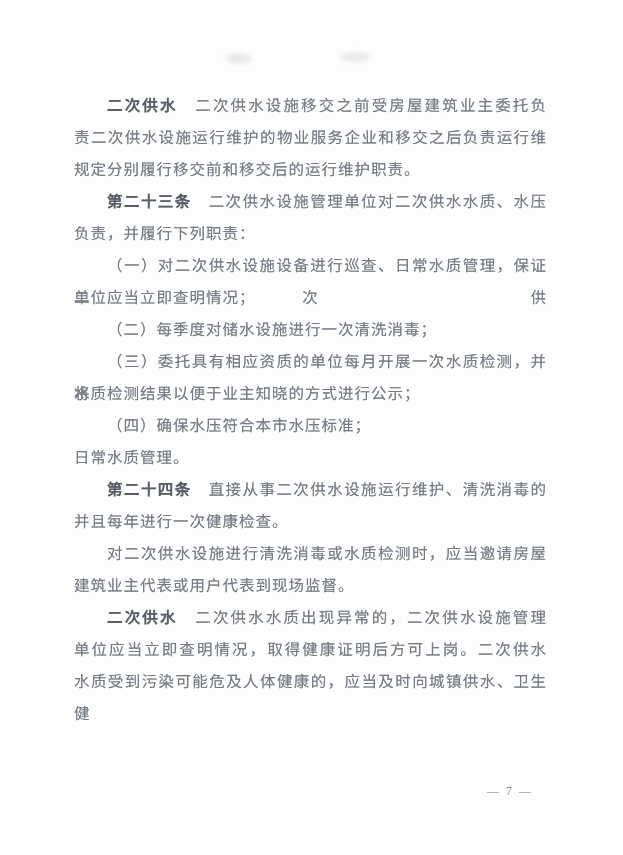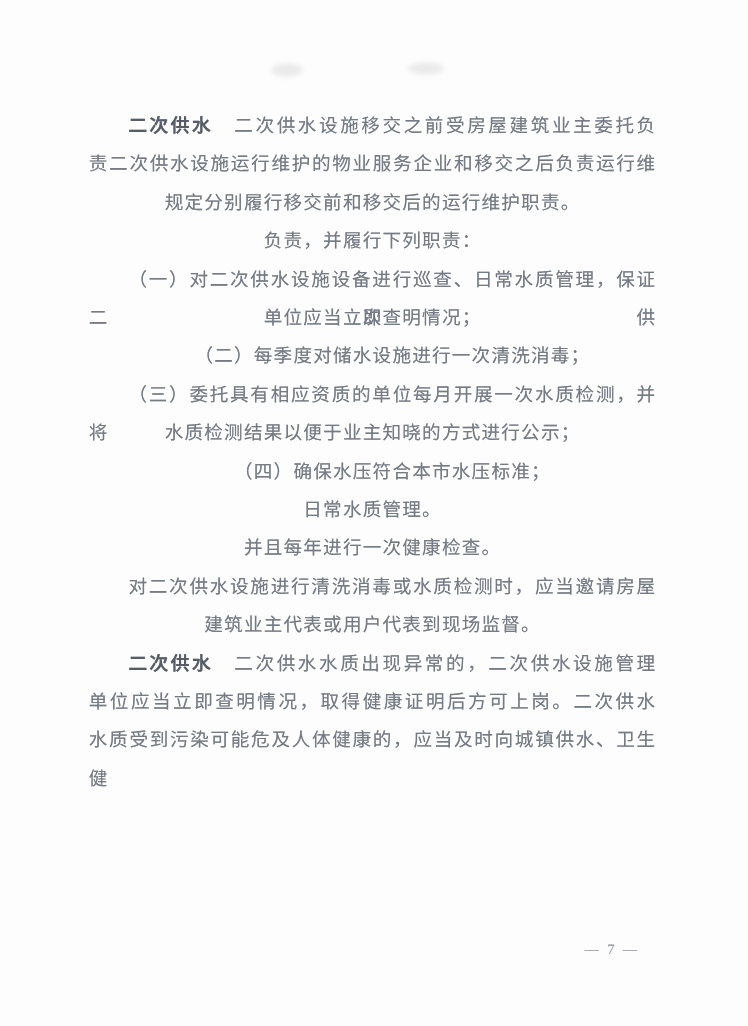--- a/index.html
+++ b/index.html
@@ -34,21 +34,21 @@
     top: 90px;
     width: 473px;
     color: #747b85;
     font-size: 15.5px;
     line-height: 32px;
     text-shadow: 0 0 0.5px rgba(116,123,133,0.55);
   }
   .line {
     height: 32px;
     letter-spacing: 1px;
-    text-align: center;
+    text-align: left;
   }
   .line.fill {
     text-align: justify;
     text-align-last: justify;
   }
   .line.indent {
     text-indent: 33px;
   }
   .head {
     font-weight: bold;
@@ -69,28 +69,30 @@
 <body>
 
 <div class="page">
   <div class="scan-artifact artifact-1"></div>
   <div class="scan-artifact artifact-2"></div>
 
   <div class="doc-body">
       <div class="line fill indent"><span class="head">二次供水</span>　二次供水设施移交之前受房屋建筑业主委托负</div>
       <div class="line fill">责二次供水设施运行维护的物业服务企业和移交之后负责运行维</div>
       <div class="line">规定分别履行移交前和移交后的运行维护职责。</div>
+      <div class="line fill indent"><span class="head">第二十三条</span>　二次供水设施管理单位对二次供水水质、水压</div>
       <div class="line">负责，并履行下列职责：</div>
       <div class="line fill indent">（一）对二次供水设施设备进行巡查、日常水质管理，保证二次供</div>
       <div class="line">单位应当立即查明情况；</div>
       <div class="line indent">（二）每季度对储水设施进行一次清洗消毒；</div>
       <div class="line fill indent">（三）委托具有相应资质的单位每月开展一次水质检测，并将</div>
       <div class="line">水质检测结果以便于业主知晓的方式进行公示；</div>
       <div class="line indent">（四）确保水压符合本市水压标准；</div>
       <div class="line">日常水质管理。</div>
+      <div class="line fill indent"><span class="head">第二十四条</span>　直接从事二次供水设施运行维护、清洗消毒的</div>
       <div class="line">并且每年进行一次健康检查。</div>
       <div class="line fill indent">对二次供水设施进行清洗消毒或水质检测时，应当邀请房屋</div>
       <div class="line">建筑业主代表或用户代表到现场监督。</div>
       <div class="line fill indent"><span class="head">二次供水</span>　二次供水水质出现异常的，二次供水设施管理</div>
       <div class="line fill">单位应当立即查明情况，取得健康证明后方可上岗。二次供水</div>
       <div class="line fill">水质受到污染可能危及人体健康的，应当及时向城镇供水、卫生健</div>
     </div>
 
   <div class="page-number">— 7 —</div>
 </div>

